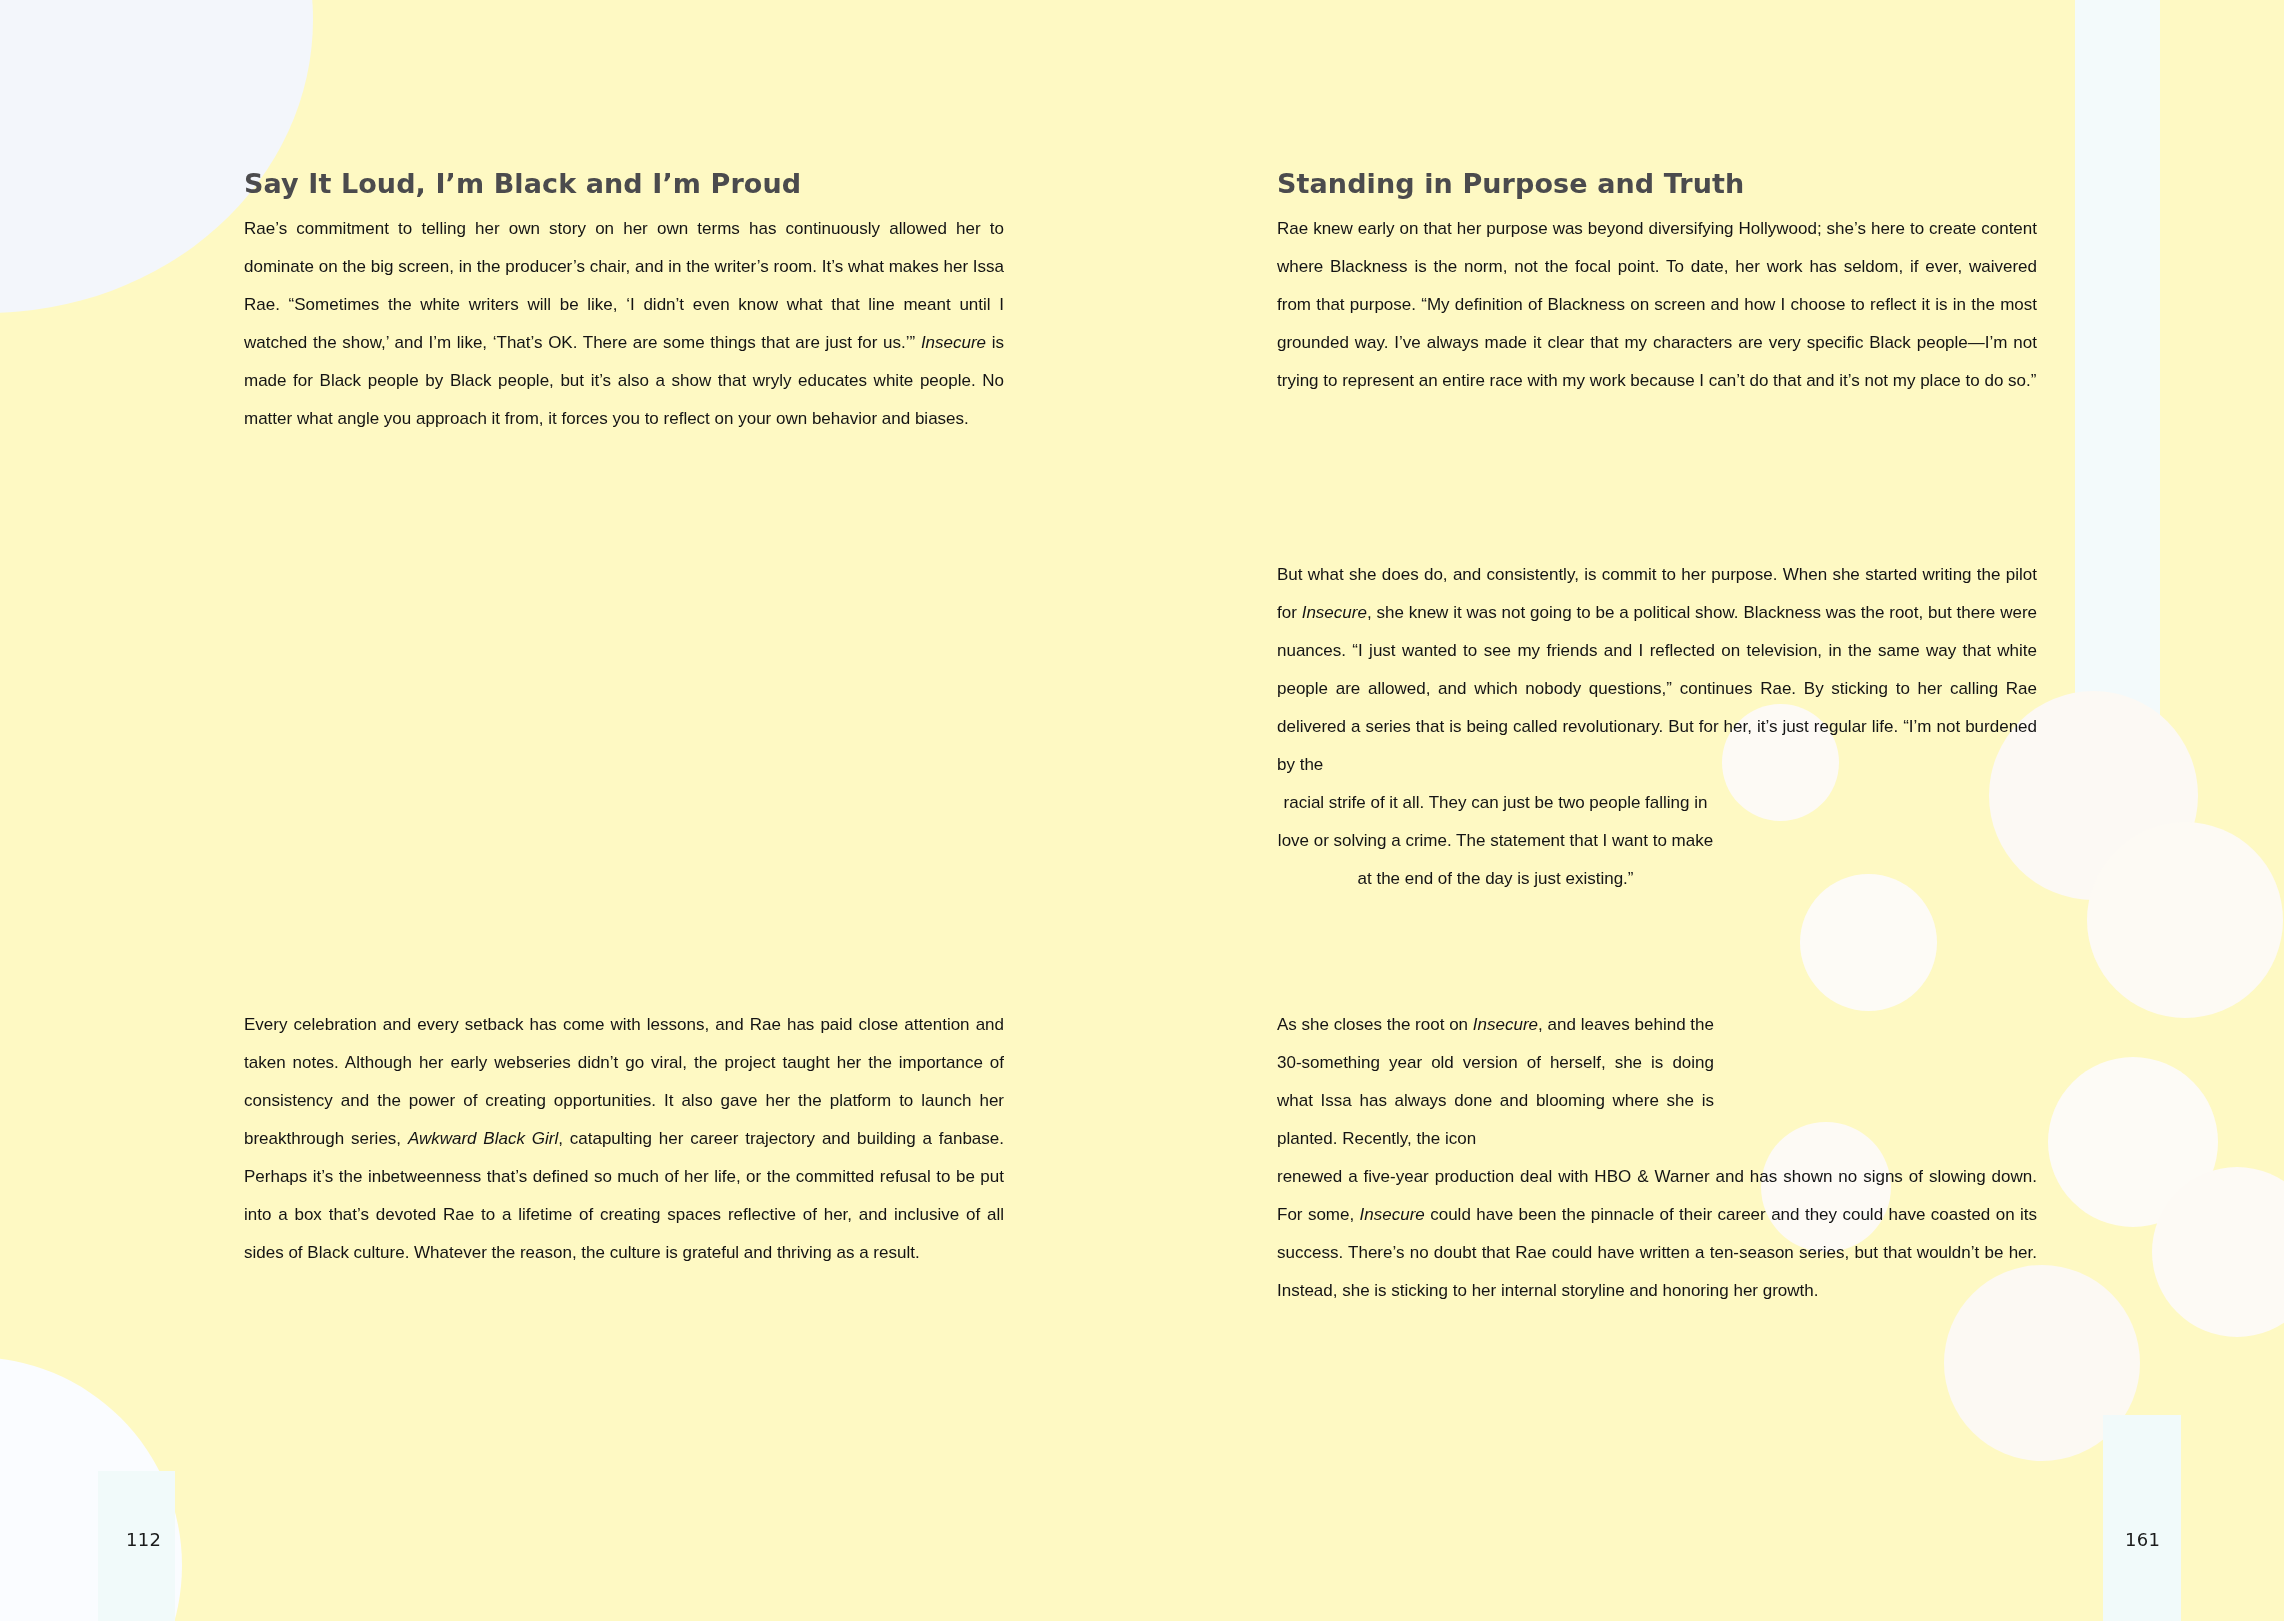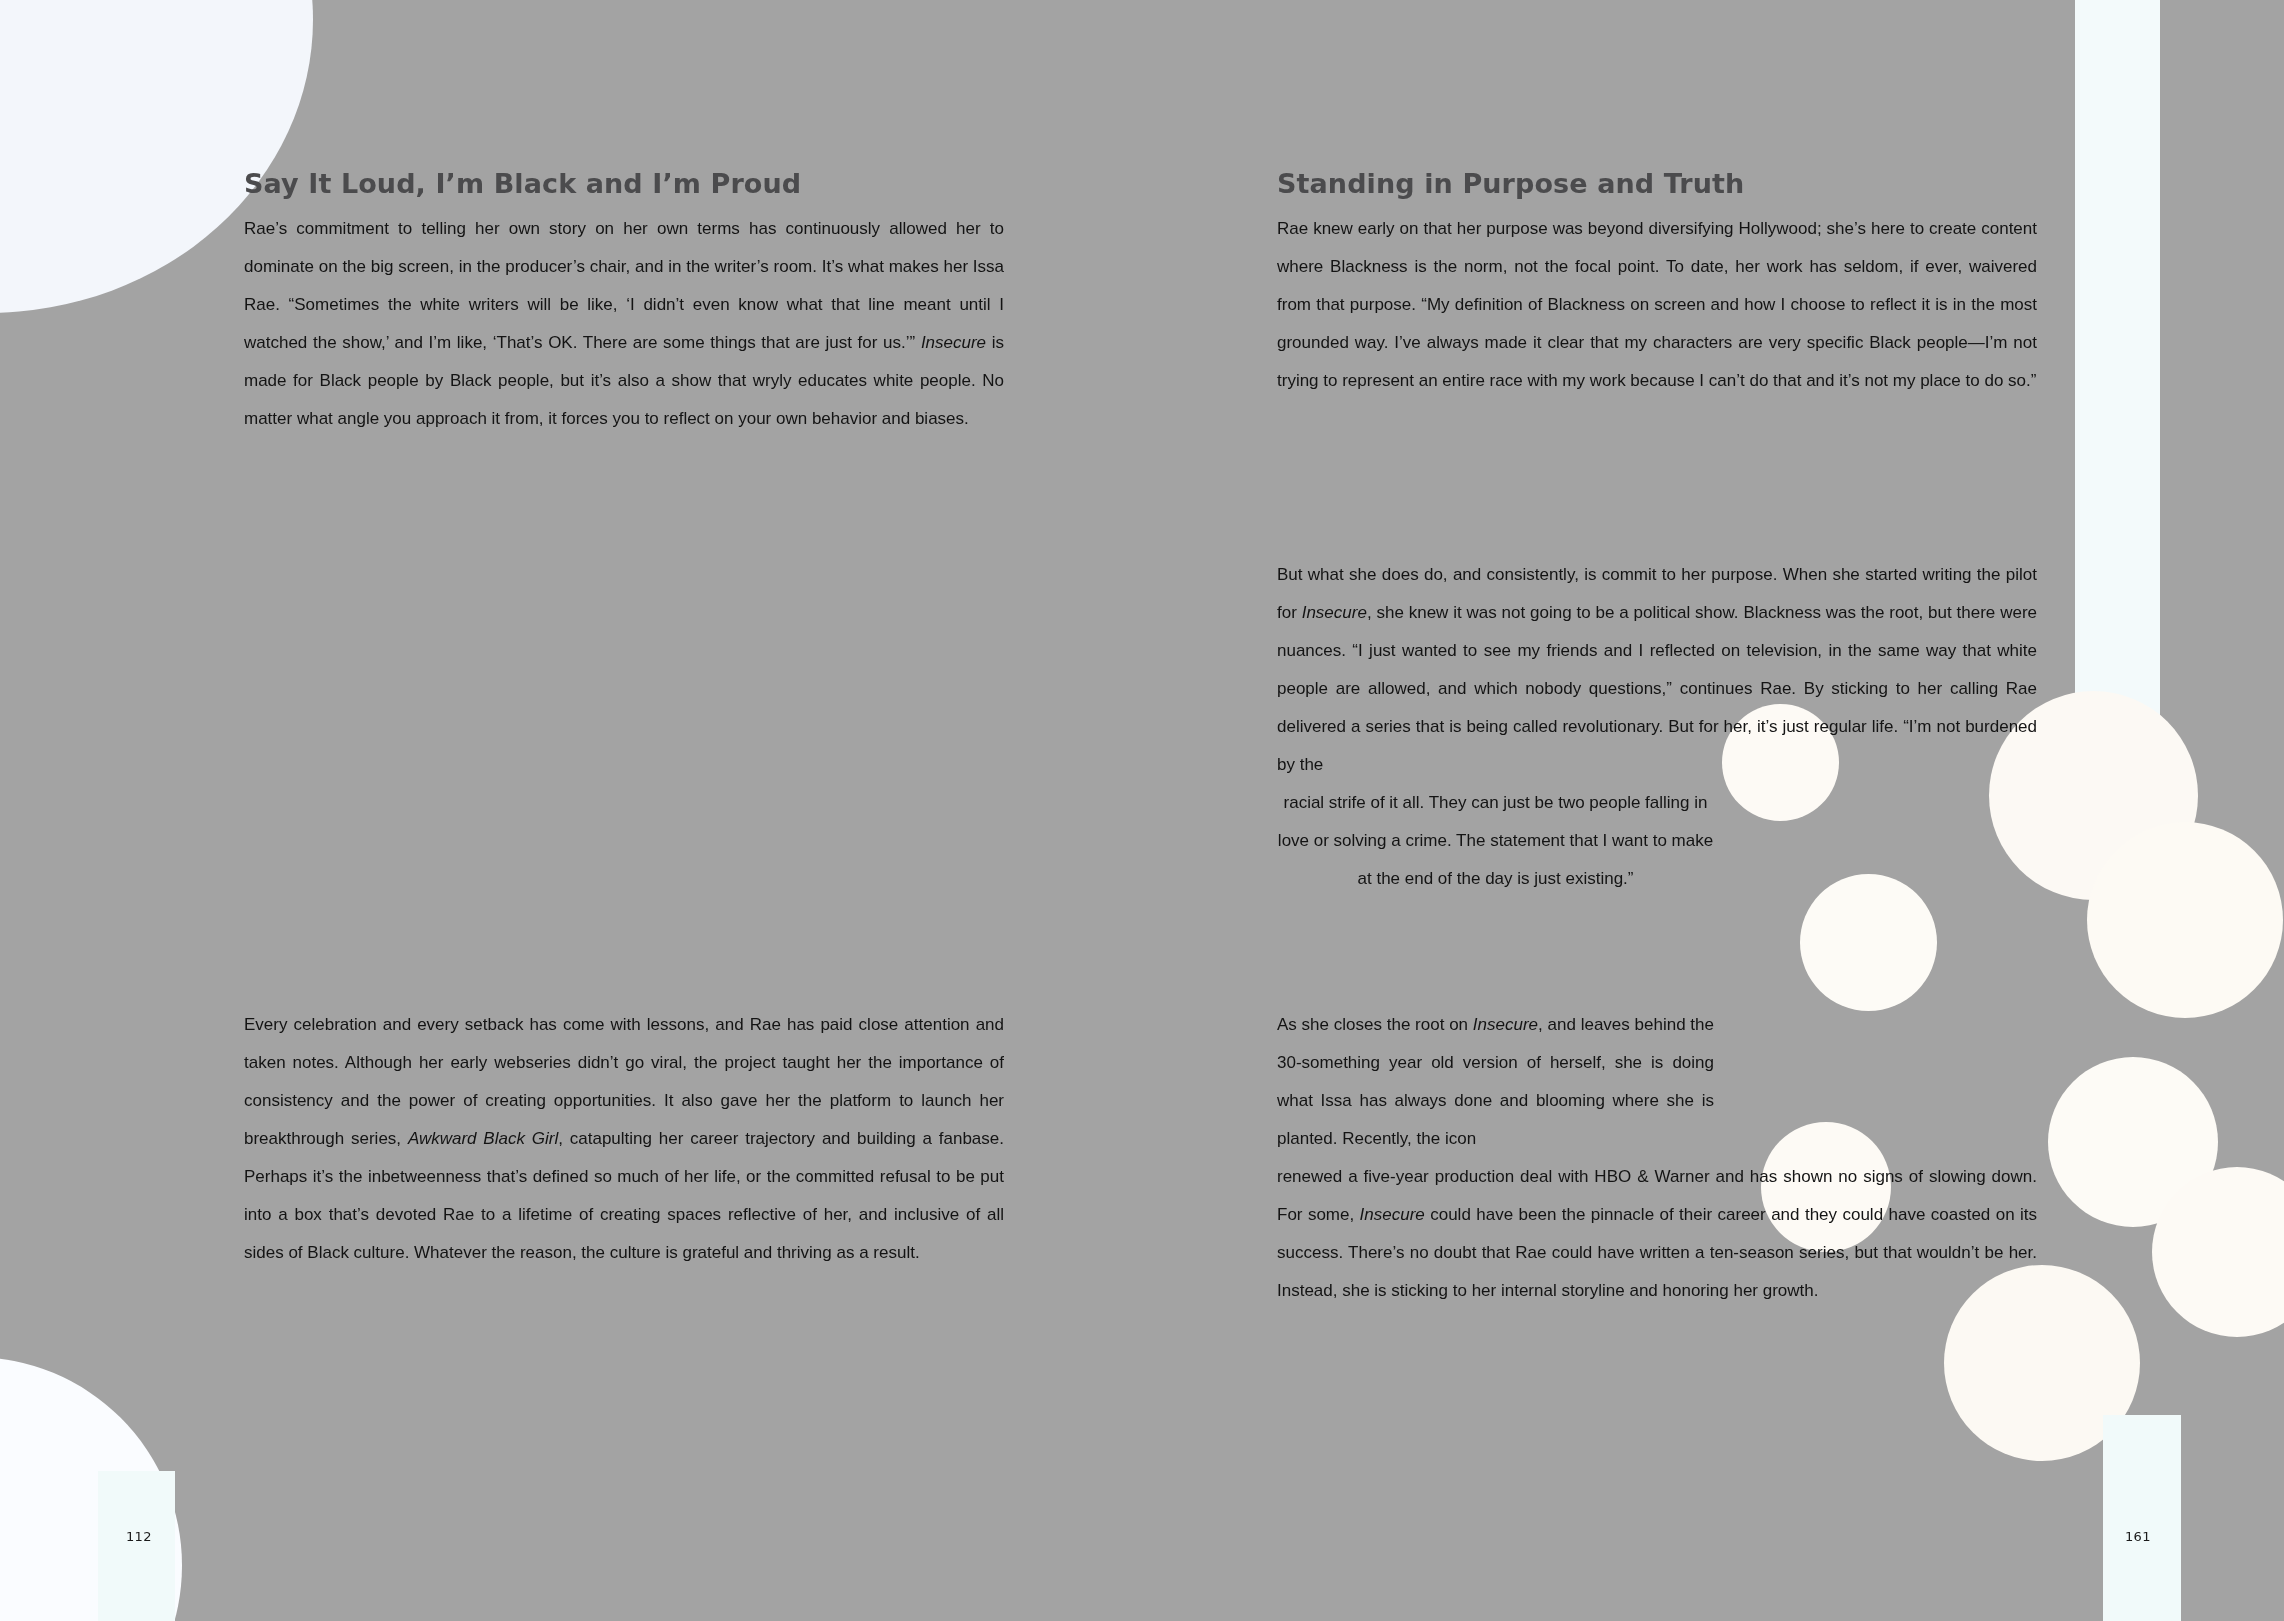--- a/index.html
+++ b/index.html
@@ -12,21 +12,21 @@
     background: #ffffff;
     font-family: "Liberation Serif", serif;
     overflow: hidden;
     position: relative;
   }
 
   
   #spread {
     position: absolute;
     inset: 0;
-    background: #a3a3a3;
+    background: #fef9c3;
     overflow: hidden;
     padding-left: 13px;
   }
 
   
   .deco {
     position: absolute;
     pointer-events: none;
     border-radius: 50%;
   }
@@ -241,21 +241,21 @@
     text-align: center;
     width: 287px;
     letter-spacing: -0.3px;
     transform: scaleX(0.95);
   }
 
   
   .folio {
     position: absolute;
     font-family: "DejaVu Sans", sans-serif;
-    font-size: 13px;
+    font-size: 18px;
     color: #1b1b1b;
     letter-spacing: 0.3px;
   }
   #folio-left  { left: 126px;  top: 1529px; }
   #folio-right { left: 2125px; top: 1529px; }
 </style>
 </head>
 <body>
 
 <div id="spread">

